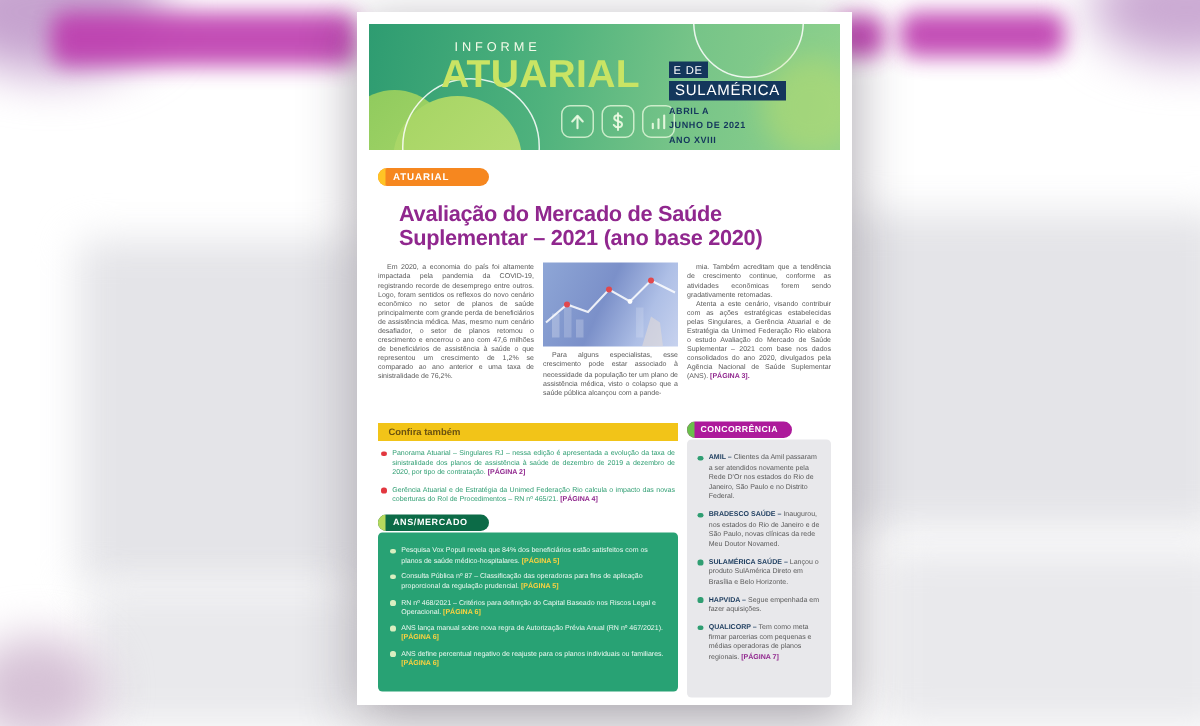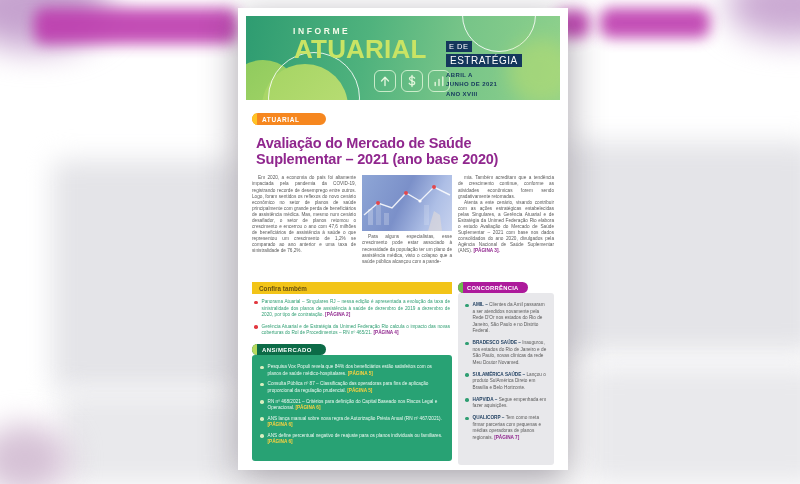--- a/index.html
+++ b/index.html
@@ -35,21 +35,21 @@
     position:relative; margin:8px 8px 0; height:84px; overflow:hidden;
     background:linear-gradient(100deg,#2e9c71 0%,#4fb27d 38%,#76c488 66%,#8fd18c 100%);
   }
   .deco { position:absolute; border-radius:50%; }
   .deco-lime1 { left:-20px; bottom:-34px; width:74px; height:74px; background:linear-gradient(135deg,#8cc95c,#a9d76a); }
   .deco-lime2 { left:16px; bottom:-50px; width:86px; height:86px; background:linear-gradient(135deg,#a4d463,#bedf78); }
   .deco-ring1 { left:22px; bottom:-44px; width:92px; height:92px; border:1.6px solid rgba(255,255,255,.85); }
   .deco-ring2 { right:24px; top:-38px; width:74px; height:74px; border:1.6px solid rgba(255,255,255,.85); }
   .deco-glow  { right:-14px; top:22px; width:66px; height:66px; background:#b8dc6e; opacity:.55; filter:blur(9px); }
 
-  .mh-kicker { position:absolute; left:47px; top:10px; color:#f4fbe9; font-size:8.5px; font-weight:bold; letter-spacing:2.6px;text-align:right; }
+  .mh-kicker { position:absolute; left:57px; top:10px; color:#f4fbe9; font-size:8.5px; font-weight:normal; letter-spacing:2.6px;text-align:right; }
   .mh-title  { position:absolute; left:48px; top:18px; color:#c9e464; font-size:26px; font-weight:800; letter-spacing:.2px; }
   .mh-chips  { position:absolute; left:200px; top:25px; }
   .chip { display:table; background:#14375c; color:#fff; font-weight:normal; }
   .chip-top { font-size:7.5px; padding:1px 3px; margin-bottom:2px; letter-spacing:.5px; }
   .chip-bottom { font-size:10px; padding:1px 4px; letter-spacing:.5px; }
   .mh-icons { position:absolute; left:128px; top:54px; display:flex; gap:5px; }
   .micon {
     width:22px; height:22px; border:1.5px solid rgba(232,250,222,.78); border-radius:6px;
     display:flex; align-items:center; justify-content:center; color:rgba(238,252,228,.9);
   }
@@ -63,21 +63,21 @@
     display:inline-block; position:relative; color:#fff; font-weight:bold;
     border-radius:8px; overflow:hidden;
   }
   .pill-atuarial { background:#f6871f; font-size:6.5px; padding:2.5px 26px 2.5px 10px; letter-spacing:.6px; }
   .pill-atuarial::before, .pill-ans::before, .pill-conc::before {
     content:""; position:absolute; left:0; top:0; bottom:0; width:5px;
   }
   .pill-atuarial::before { background:#ffc425; }
   .headline {
     color:#90278e; font-size:14.5px; font-weight:800; line-height:1.12;
-    margin:6px 4px 8px; letter-spacing:-.2px;
+    margin:6px 14px 8px; letter-spacing:-.2px;
   }
 
   .content-row { display:flex; gap:6px; }
   .left-col { width:200px; }
   .right-col { width:96px; }
 
   .article-cols { display:flex; gap:6px; min-height:100px; }
   .acol { text-align:justify; color:#5a5a5a; font-size:4.7px; line-height:1.28; }
   .acol p { text-indent:6px; }
   .acol-1 { width:104px; }
@@ -143,21 +143,21 @@
     <div class="deco deco-lime1"></div>
     <div class="deco deco-lime2"></div>
     <div class="deco deco-ring1"></div>
     <div class="deco deco-ring2"></div>
     <div class="deco deco-glow"></div>
 
     <div class="mh-kicker">INFORME</div>
     <div class="mh-title">ATUARIAL</div>
     <div class="mh-chips">
       <span class="chip chip-top">E DE</span>
-      <span class="chip chip-bottom">ESTRATÉGIA</span>
+      <span class="chip chip-bottom">SULAMÉRICA</span>
     </div>
 
     <div class="mh-icons">
       <span class="micon">
         <svg width="14" height="14" viewBox="0 0 14 14" fill="none" stroke="currentColor" stroke-width="1.4" stroke-linecap="round" stroke-linejoin="round">
           <path d="M7 11.5 V4"></path>
             <path d="M3.5 7 L7 3.2 L10.5 7"></path>
         </svg>
       </span>
       <span class="micon">

